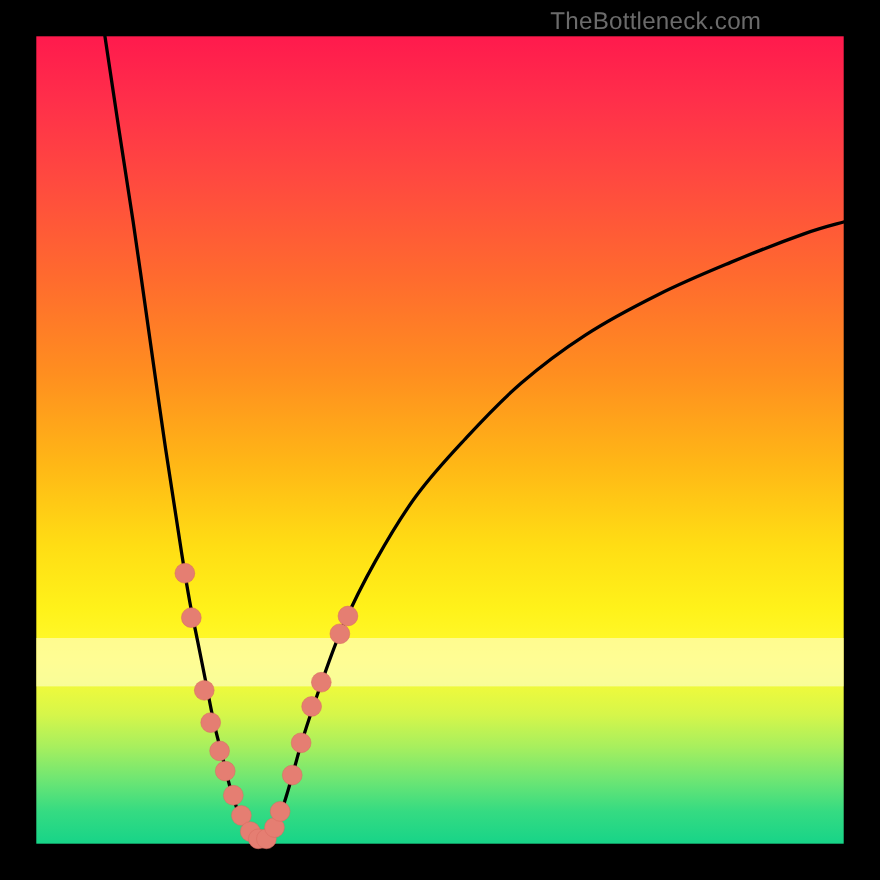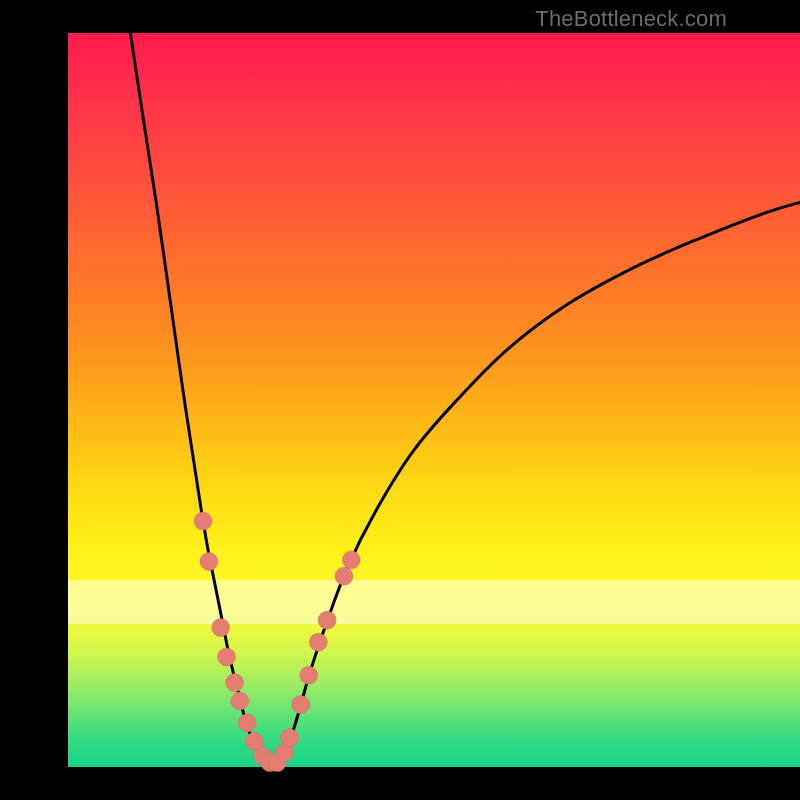--- a/index.html
+++ b/index.html
@@ -11,21 +11,20 @@
     overflow: hidden;
     font-family: Arial, Helvetica, sans-serif;
   }
   .frame {
     position: absolute;
     left: 0;
     top: 0;
     width: 704px;
     height: 800px;
     background: #000;
-    margin-left: 35px;
   }
   .plot {
     position: absolute;
     left: 33px;
     top: 33px;
     width: 734px;
     height: 734px;
     
     background: linear-gradient(
       to bottom,

